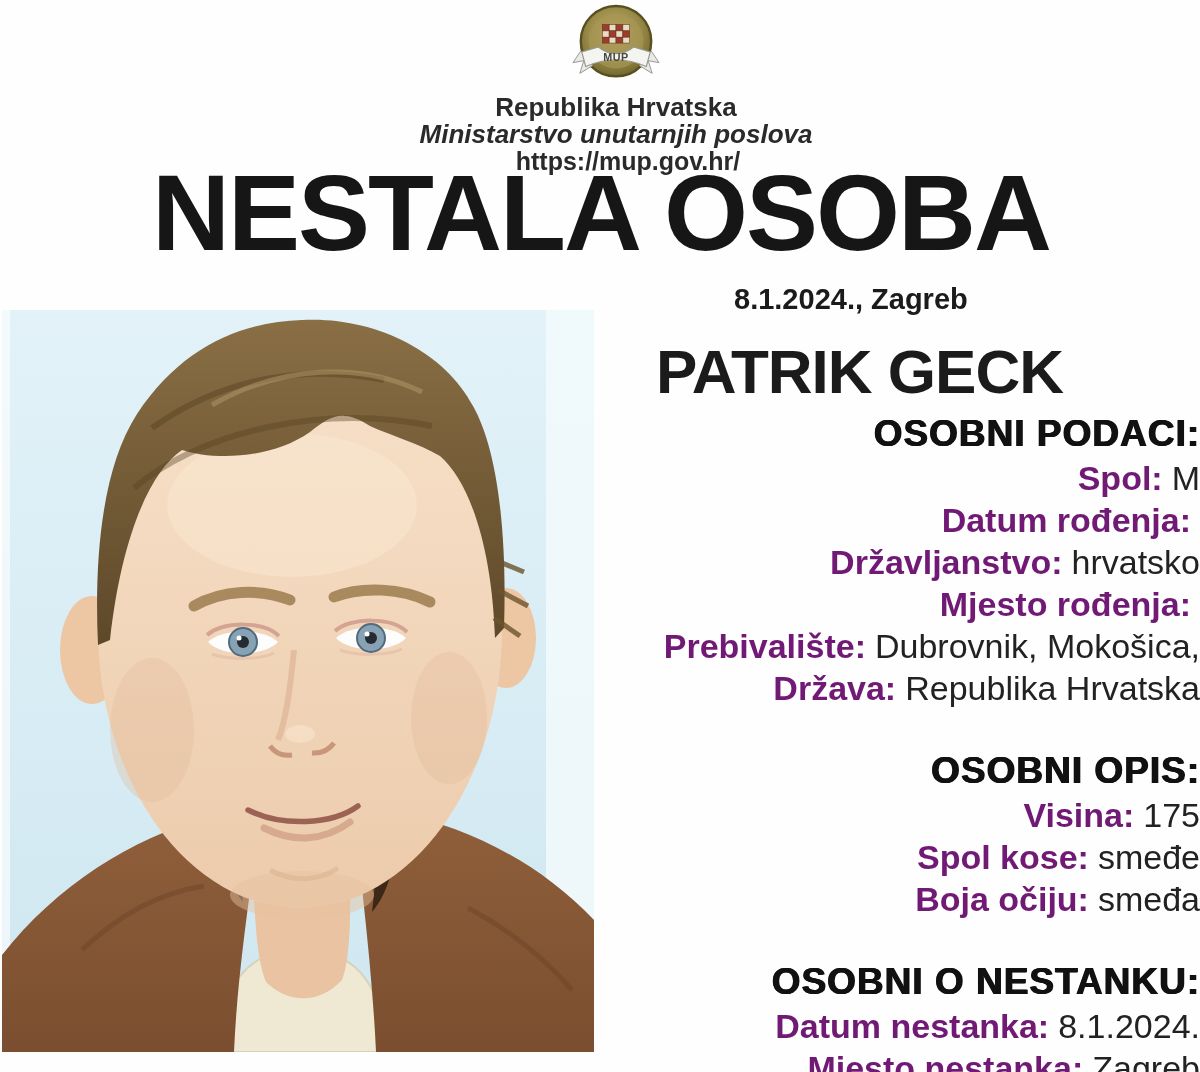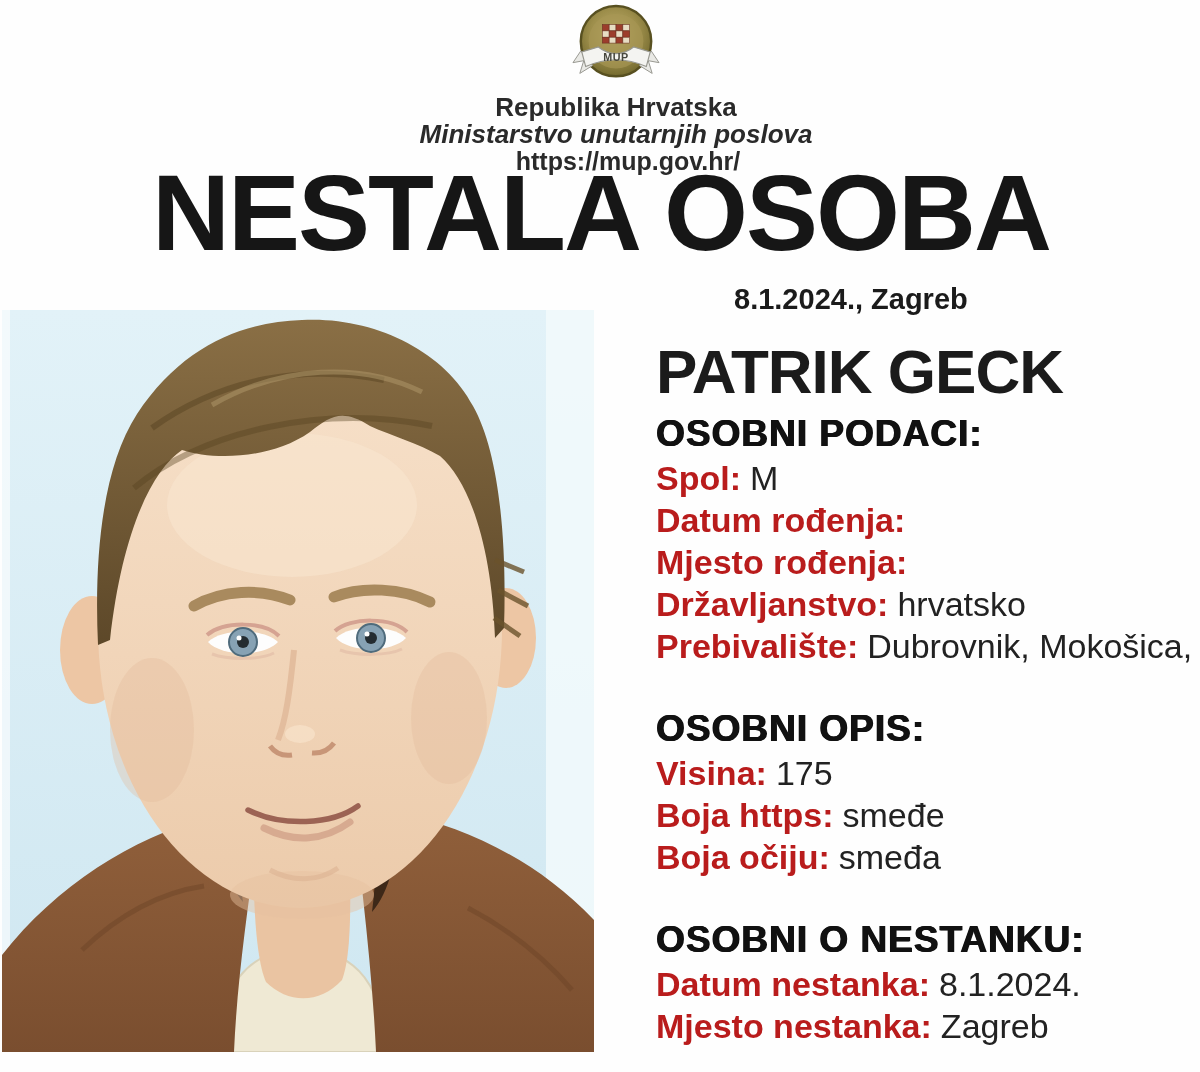--- a/index.html
+++ b/index.html
@@ -22,29 +22,29 @@
     text-align:center;font-size:108px;line-height:112px;font-weight:bold;
     letter-spacing:-2px;white-space:nowrap;color:#161616;
   }
   
   .photo{position:absolute;left:2px;top:310px;width:592px;height:742px;}
   .photo svg{display:block;width:100%;height:100%;}
   
   .right{position:absolute;left:656px;top:283px;width:544px;}
   .date-line{font-size:29px;line-height:32px;font-weight:bold;padding-left:78px;white-space:nowrap;}
   .person-name{font-size:62px;line-height:66px;font-weight:bold;letter-spacing:-1px;margin-top:24px;white-space:nowrap;}
-  .sec{margin-top:6px;}
+  .sec{margin-top:6px;text-align:right;}
   .sec + .sec{margin-top:39px;}
   .sec-h{
     font-size:37px;line-height:46px;font-weight:bold;letter-spacing:1px;
     text-shadow:0.8px 0 0 currentColor, -0.4px 0 0 currentColor;
     white-space:nowrap;color:#111;
   }
   .row{font-size:34px;line-height:42px;white-space:nowrap;}
-  .row .lbl{font-weight:bold;color:#b91c1c;}
+  .row .lbl{font-weight:bold;color:#701a75;}
   .row .val{margin-left:9px;font-weight:normal;color:#222;}
 </style>
 </head>
 <body>
 
 <div class="poster">
 
   <div class="header">
     <svg class="badge" viewBox="0 0 90 92" xmlns="http://www.w3.org/2000/svg">
       <defs>
@@ -173,29 +173,30 @@
   </div>
 
   <div class="right">
     <div class="date-line">8.1.2024., Zagreb</div>
     <div class="person-name">PATRIK GECK</div>
 
     <div class="sec">
       <div class="sec-h">OSOBNI PODACI:</div>
       <div class="row"><span class="lbl">Spol:</span><span class="val">M</span></div>
       <div class="row"><span class="lbl">Datum rođenja:</span><span class="val"></span></div>
+      <div class="row"><span class="lbl">Državljanstvo:</span><span class="val">hrvatsko</span></div>
       <div class="row"><span class="lbl">Mjesto rođenja:</span><span class="val"></span></div>
-      <div class="row"><span class="lbl">Državljanstvo:</span><span class="val">hrvatsko</span></div>
       <div class="row"><span class="lbl">Prebivalište:</span><span class="val">Dubrovnik, Mokošica,</span></div>
+      <div class="row"><span class="lbl">Država:</span><span class="val">Republika Hrvatska</span></div>
     </div>
 
     <div class="sec">
       <div class="sec-h">OSOBNI OPIS:</div>
       <div class="row"><span class="lbl">Visina:</span><span class="val">175</span></div>
-      <div class="row"><span class="lbl">Boja https:</span><span class="val">smeđe</span></div>
+      <div class="row"><span class="lbl">Spol kose:</span><span class="val">smeđe</span></div>
       <div class="row"><span class="lbl">Boja očiju:</span><span class="val">smeđa</span></div>
     </div>
 
     <div class="sec">
       <div class="sec-h">OSOBNI O NESTANKU:</div>
       <div class="row"><span class="lbl">Datum nestanka:</span><span class="val">8.1.2024.</span></div>
       <div class="row"><span class="lbl">Mjesto nestanka:</span><span class="val">Zagreb</span></div>
     </div>
   </div>
 

